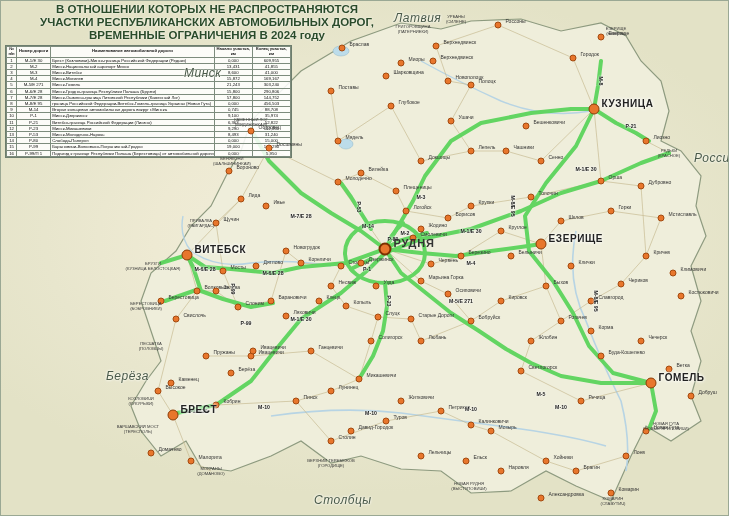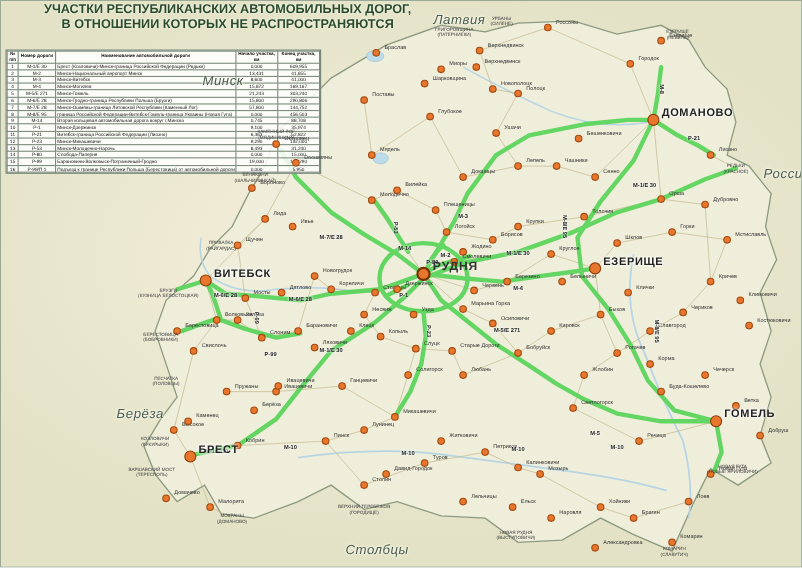--- a/index.html
+++ b/index.html
@@ -250,22 +250,23 @@
 
       <path d="M593 108 L615 122 L635 132 L648 140"></path>
 
       <path d="M272 302 L250 306 L222 298 L200 290 L196 278 L192 266 L186 254"></path>
 
       <path d="M198 288 L178 295 L164 300"></path>
     </g>
   </svg>
 
   <div class="title-block">
+    <span class="t2">В ОТНОШЕНИИ КОТОРЫХ НЕ РАСПРОСТРАНЯЮТСЯ</span>
     <span class="t2">УЧАСТКИ РЕСПУБЛИКАНСКИХ АВТОМОБИЛЬНЫХ ДОРОГ,</span>
-    <span class="t2">В ОТНОШЕНИИ КОТОРЫХ НЕ РАСПРОСТРАНЯЮТСЯ</span>
+    <span class="t2">ВРЕМЕННЫЕ ОГРАНИЧЕНИЯ В 2024 году</span>
   </div>
 
   <div class="table-wrap">
     <table class="roads">
       <colgroup>
         <col class="c-num">
           <col class="c-road">
           <col class="c-name">
           <col class="c-start">
           <col class="c-end">
@@ -960,21 +961,21 @@
       <div class="road-label" style="left: 204px; top: 268px;">М-6/Е 28</div>
       <div class="road-label" style="left: 196px; top: 410px;">М-1/Е 30</div>
     </div>
   <div id="overlay-cities">
       <div class="city capital" style="left: 384px; top: 248px;">
         <div class="dot"></div>
         <div class="name">РУДНЯ</div>
       </div>
       <div class="city major" style="left: 593px; top: 108px;">
         <div class="dot"></div>
-        <div class="name">ДОМАНОВО</div>
+        <div class="name">КУЗНИЦА</div>
       </div>
       <div class="city major" style="left: 186px; top: 254px;">
         <div class="dot"></div>
         <div class="name">ВИТЕБСК</div>
       </div>
       <div class="city major" style="left: 540px; top: 243px;">
         <div class="dot"></div>
         <div class="name">ЕЗЕРИЩЕ</div>
       </div>
       <div class="city major" style="left: 650px; top: 382px;">

